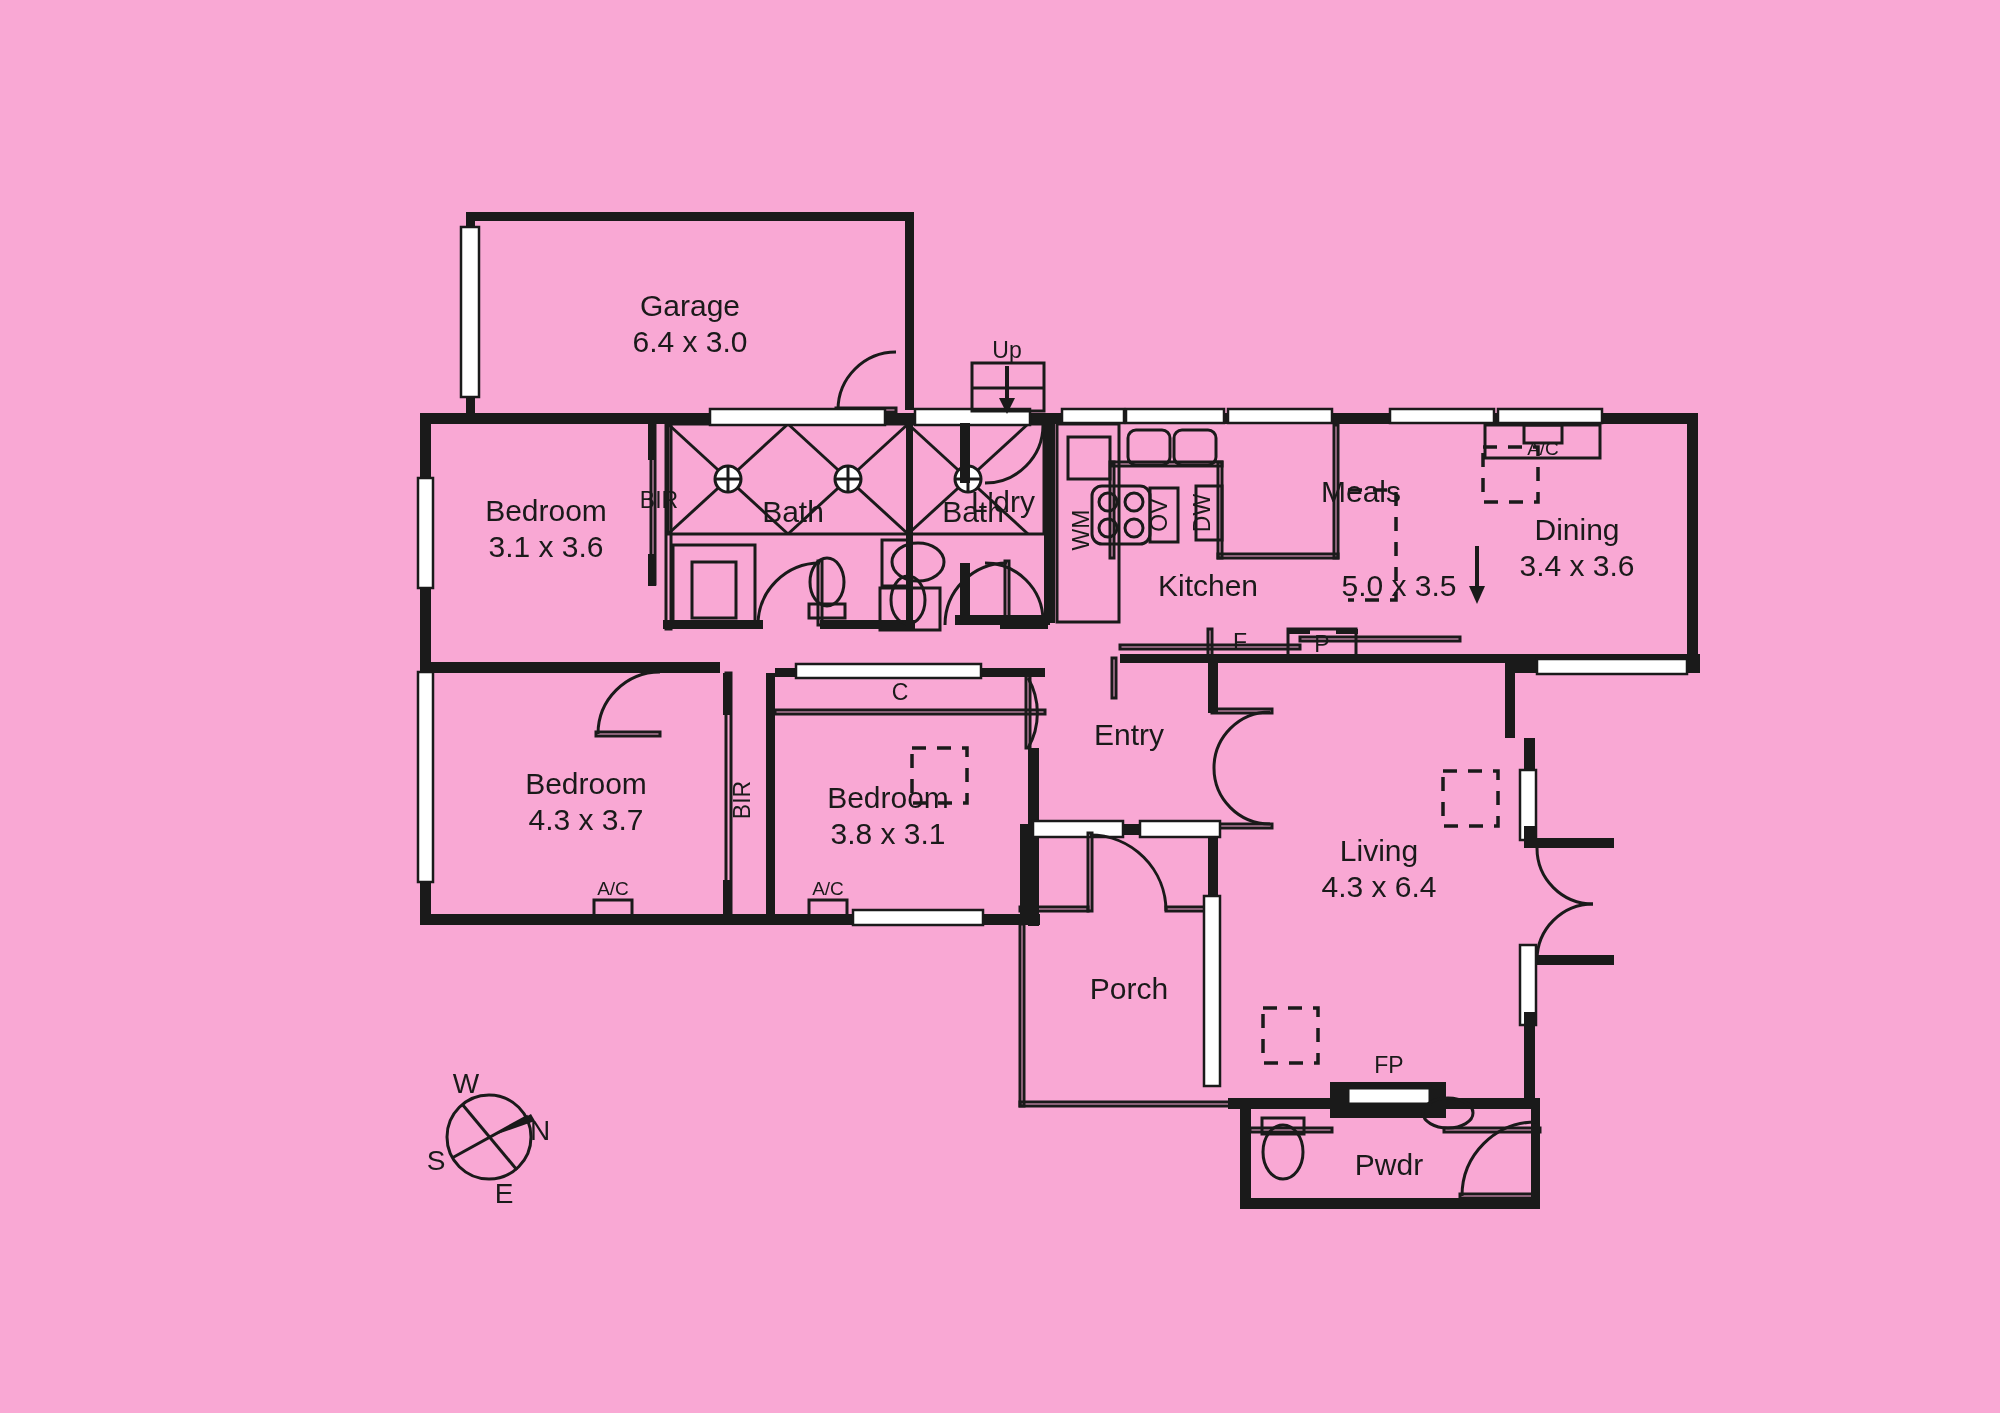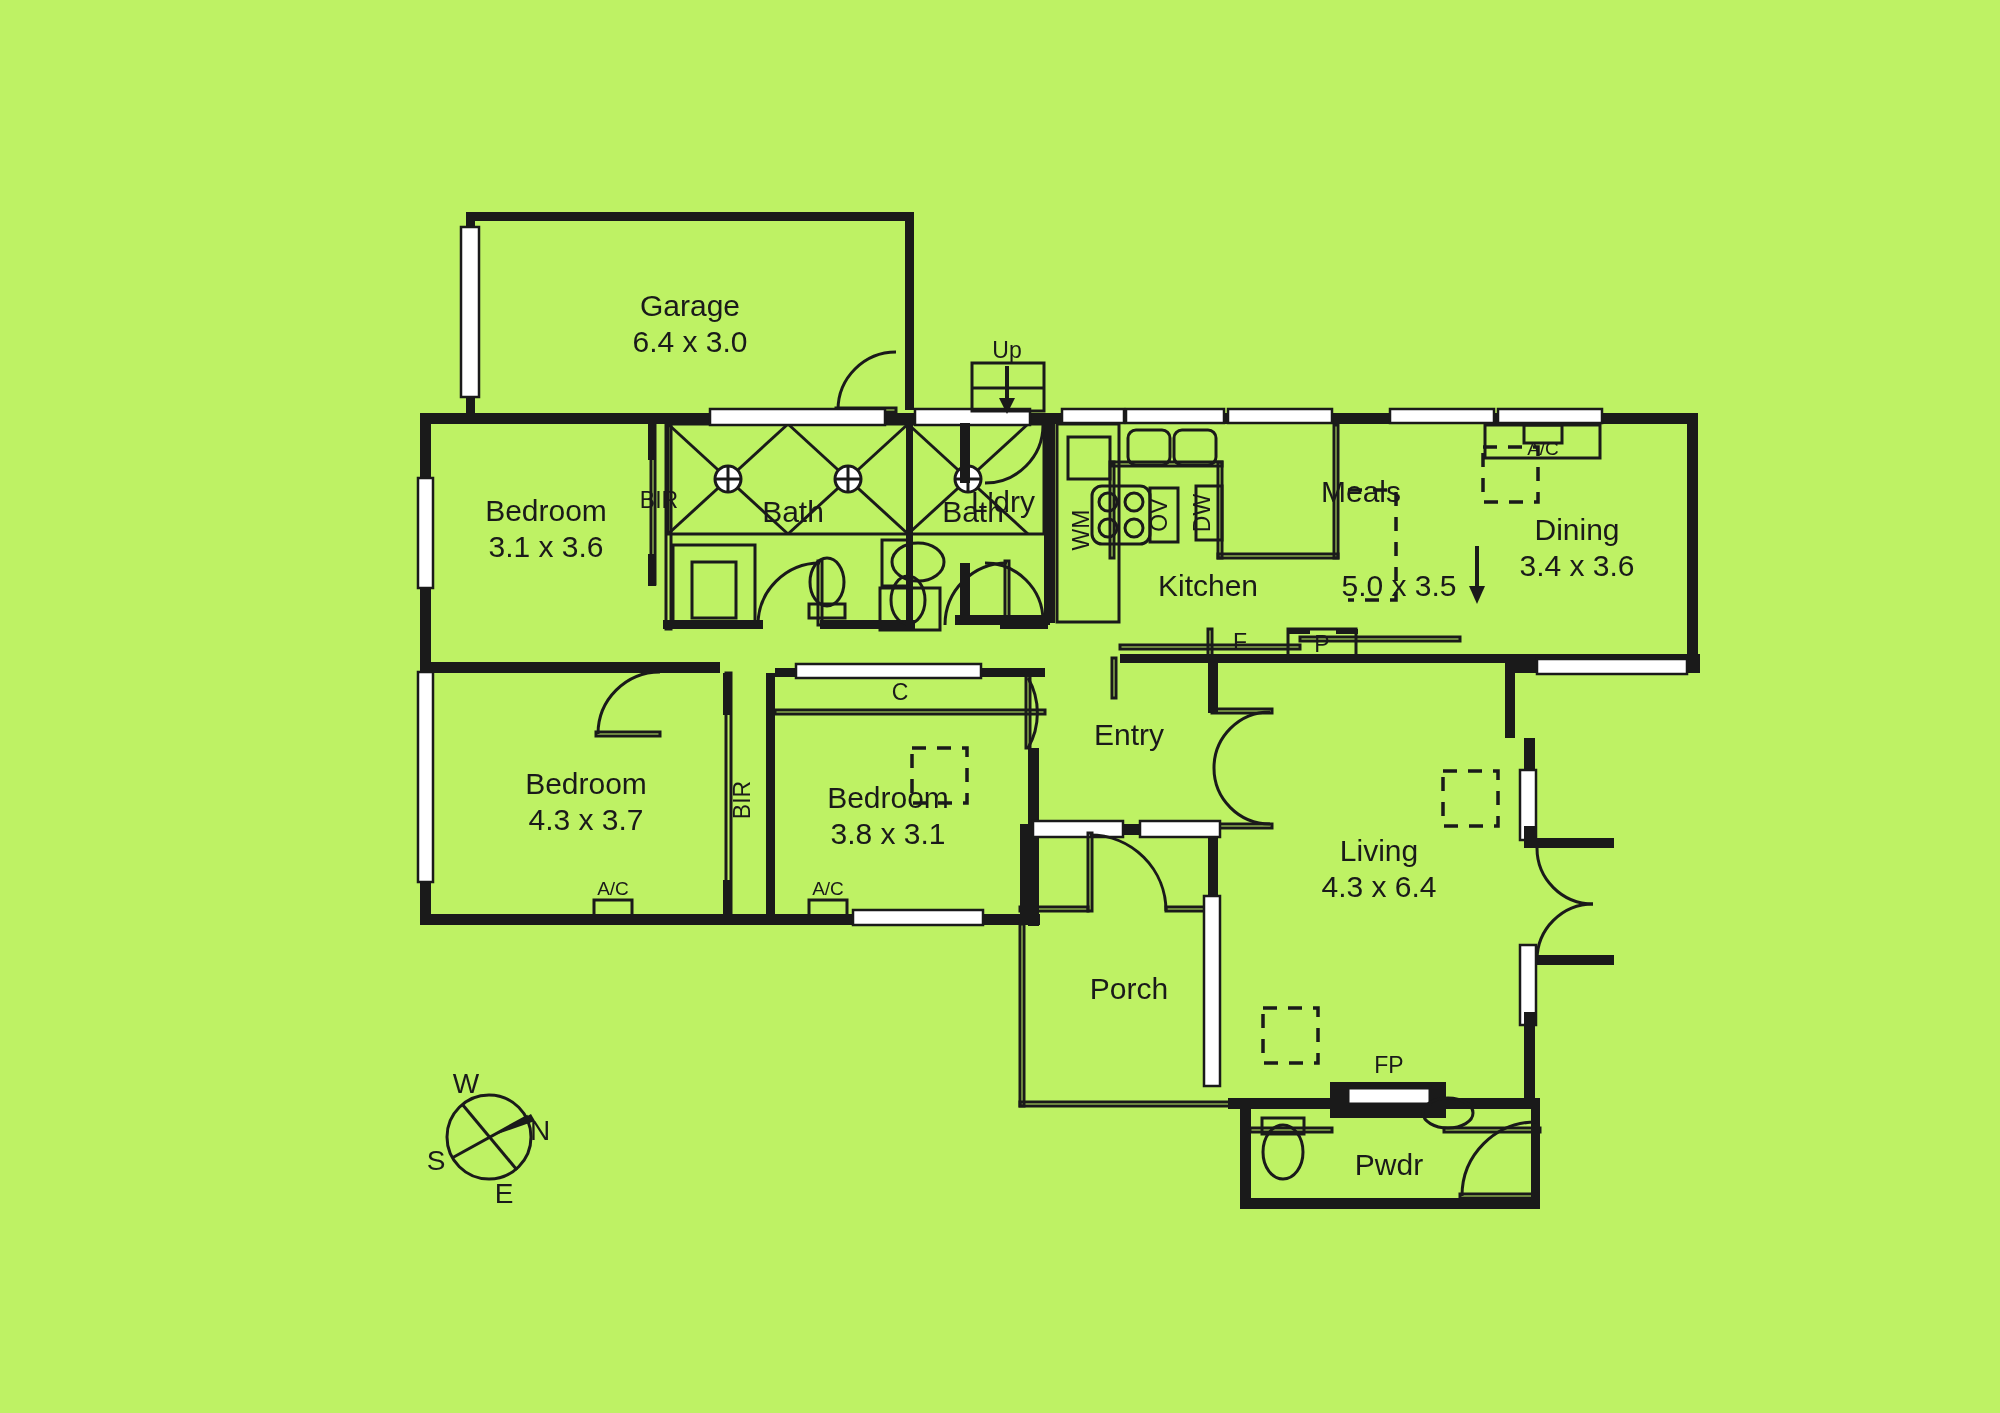--- a/index.html
+++ b/index.html
@@ -7,21 +7,21 @@
   body{
     font-family:"Liberation Sans", sans-serif;
     width:2000px;height:1413px;
     overflow:hidden;
     position:relative;
   }
   #plan-root{
     position:absolute;
     left:0;top:0;
     width:2000px;height:1413px;
-    background:#bef264;
+    background:#f9a8d4;
   }
   svg#floorplan{
     display:block;
     width:2000px;height:1413px;
   }
   .wall-thick{ fill:#1a1a1a; stroke:none; }
   .wall-thin{ fill:none; stroke:#1a1a1a; stroke-width:3; }
   .fix{ fill:none; stroke:#1a1a1a; stroke-width:3; }
   .fix-fill{ fill:#ffffff; stroke:#1a1a1a; stroke-width:3; }
   .dash{ fill:none; stroke:#1a1a1a; stroke-width:3.5; stroke-dasharray:14 11; }

